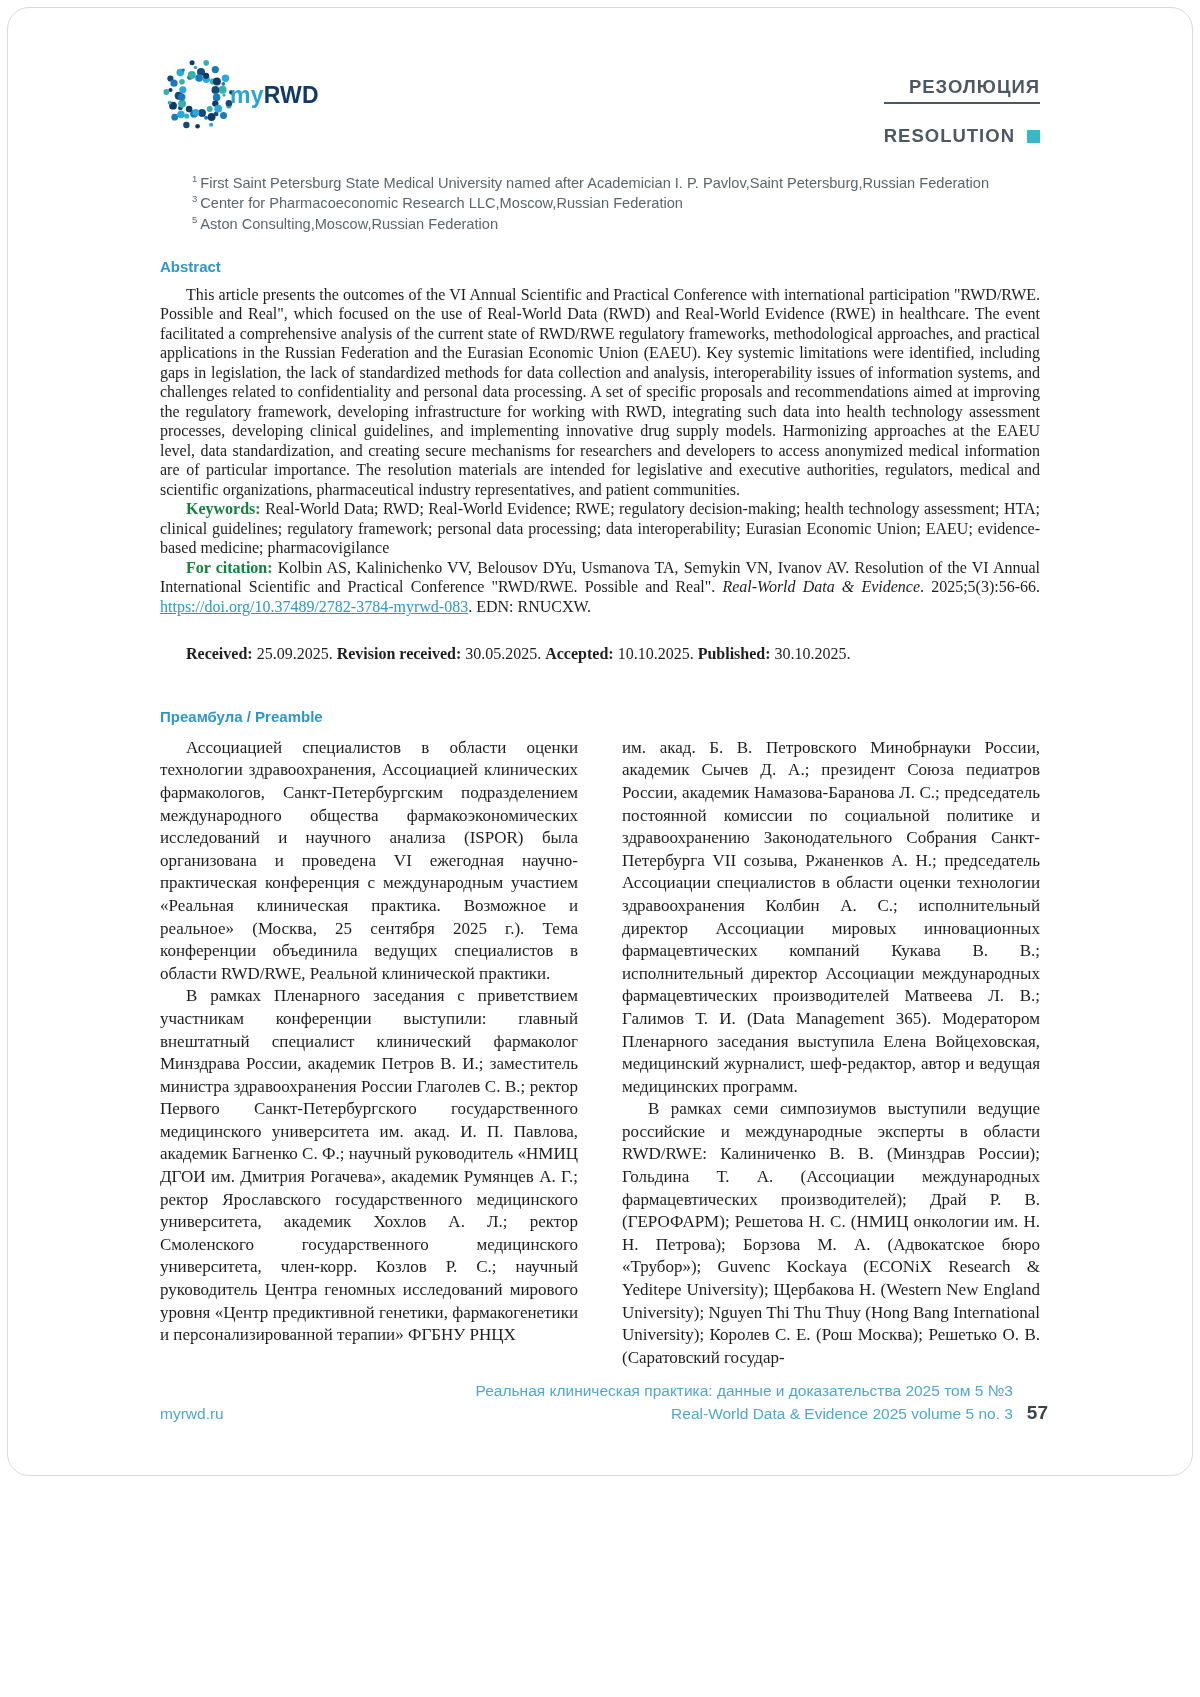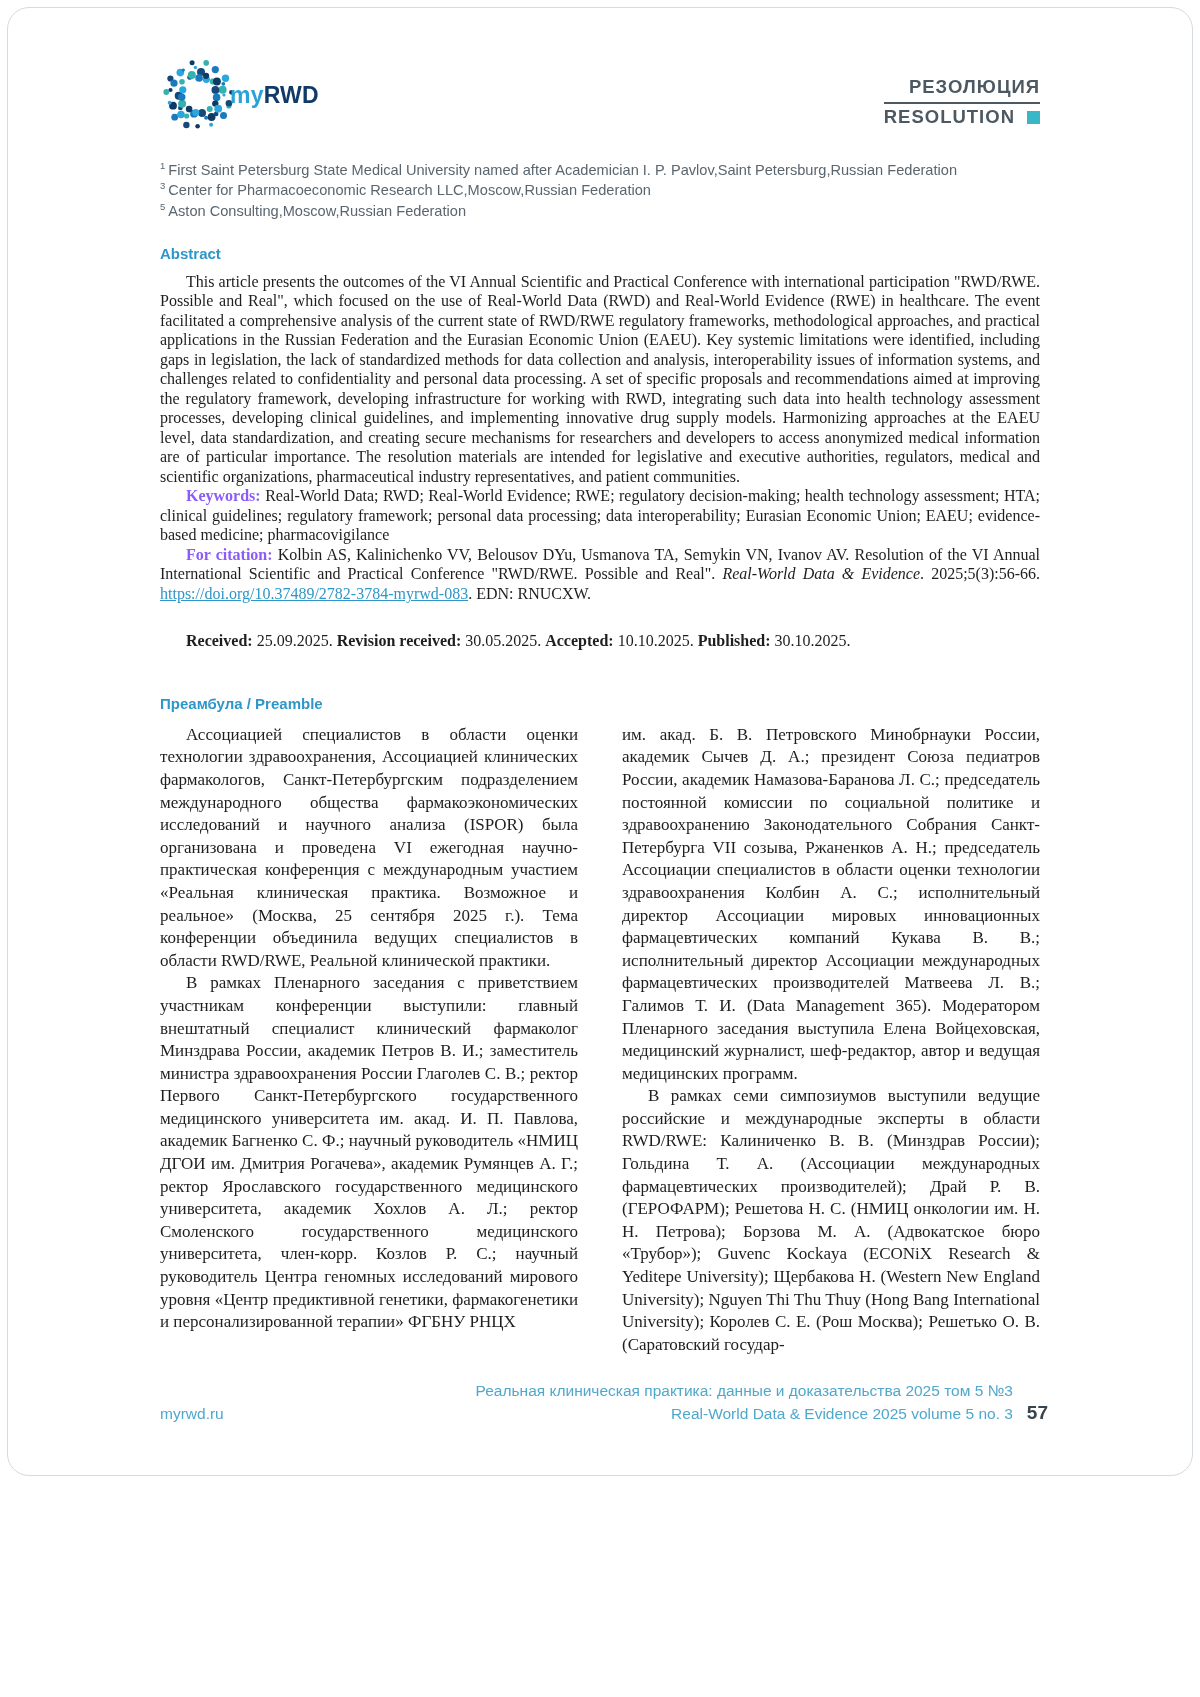--- a/index.html
+++ b/index.html
@@ -17,33 +17,33 @@
   
   .top{ display:flex; justify-content:space-between; align-items:flex-start; margin-bottom:26px; }
   .logo{ display:flex; align-items:center; }
   .logo svg{ width:78px; height:78px; }
   .logo-text{ font-family:"Liberation Sans", sans-serif; font-weight:bold; font-size:23px; margin-left:-8px; letter-spacing:0.2px; }
   .logo-my{ color:#2aa3d8; }
   .logo-rwd{ color:#123a66; }
   .article-type{ margin-top:20px; font-family:"Liberation Sans", sans-serif; color:#4d5962; font-weight:bold; font-size:18.5px; letter-spacing:1px; }
   .at-ru{ text-align:right; padding-bottom:4px; }
   .at-line{ border-top:2px solid #4d5962; }
-  .at-row{ display:flex; justify-content:space-between; align-items:center; padding-top:2px; gap:12px; }
+  .at-row{ display:flex; justify-content:space-between; align-items:center; padding-top:21px; gap:12px; }
   .at-square{ width:13px; height:13px; background:#39b7c6; display:inline-block; }
 
   
-  .affiliations{ font-family:"Liberation Sans", sans-serif; color:#5a656e; font-size:14.6px; line-height:1.33; margin-bottom:24px; }
+  .affiliations{ font-family:"Liberation Sans", sans-serif; color:#5a656e; font-size:14.6px; line-height:1.33; margin-bottom:24px;margin-left:32px; }
   .aff{ text-align:justify; }
   .aff sup{ font-size:9.5px; margin-right:3px; vertical-align:super; }
 
   
   .section-heading{ font-family:"Liberation Sans", sans-serif; color:#2e96c8; font-size:15px; font-weight:bold; margin:22px 0 10px; }
   .body{ font-size:16px; line-height:19.5px; text-align:justify; }
   .indent{ text-indent:26px; }
-  .accent-bold{ color:#8b5cf6; font-weight:bold; }
+  .accent-bold{ color:#15803d; font-weight:bold; }
   .doi{ color:#2e96c8; text-decoration:underline; cursor:pointer; }
   .dates{ margin-top:28px; text-indent:26px; }
   .dates b{ font-weight:bold; }
 
   
   .preamble-h{ margin-top:44px; }
   .columns{ display:flex; gap:44px; margin-top:12px; }
   .col{ flex:1; min-width:0; }
   .col .body{ font-size:17px; line-height:22.6px; hyphens:auto; }
 

